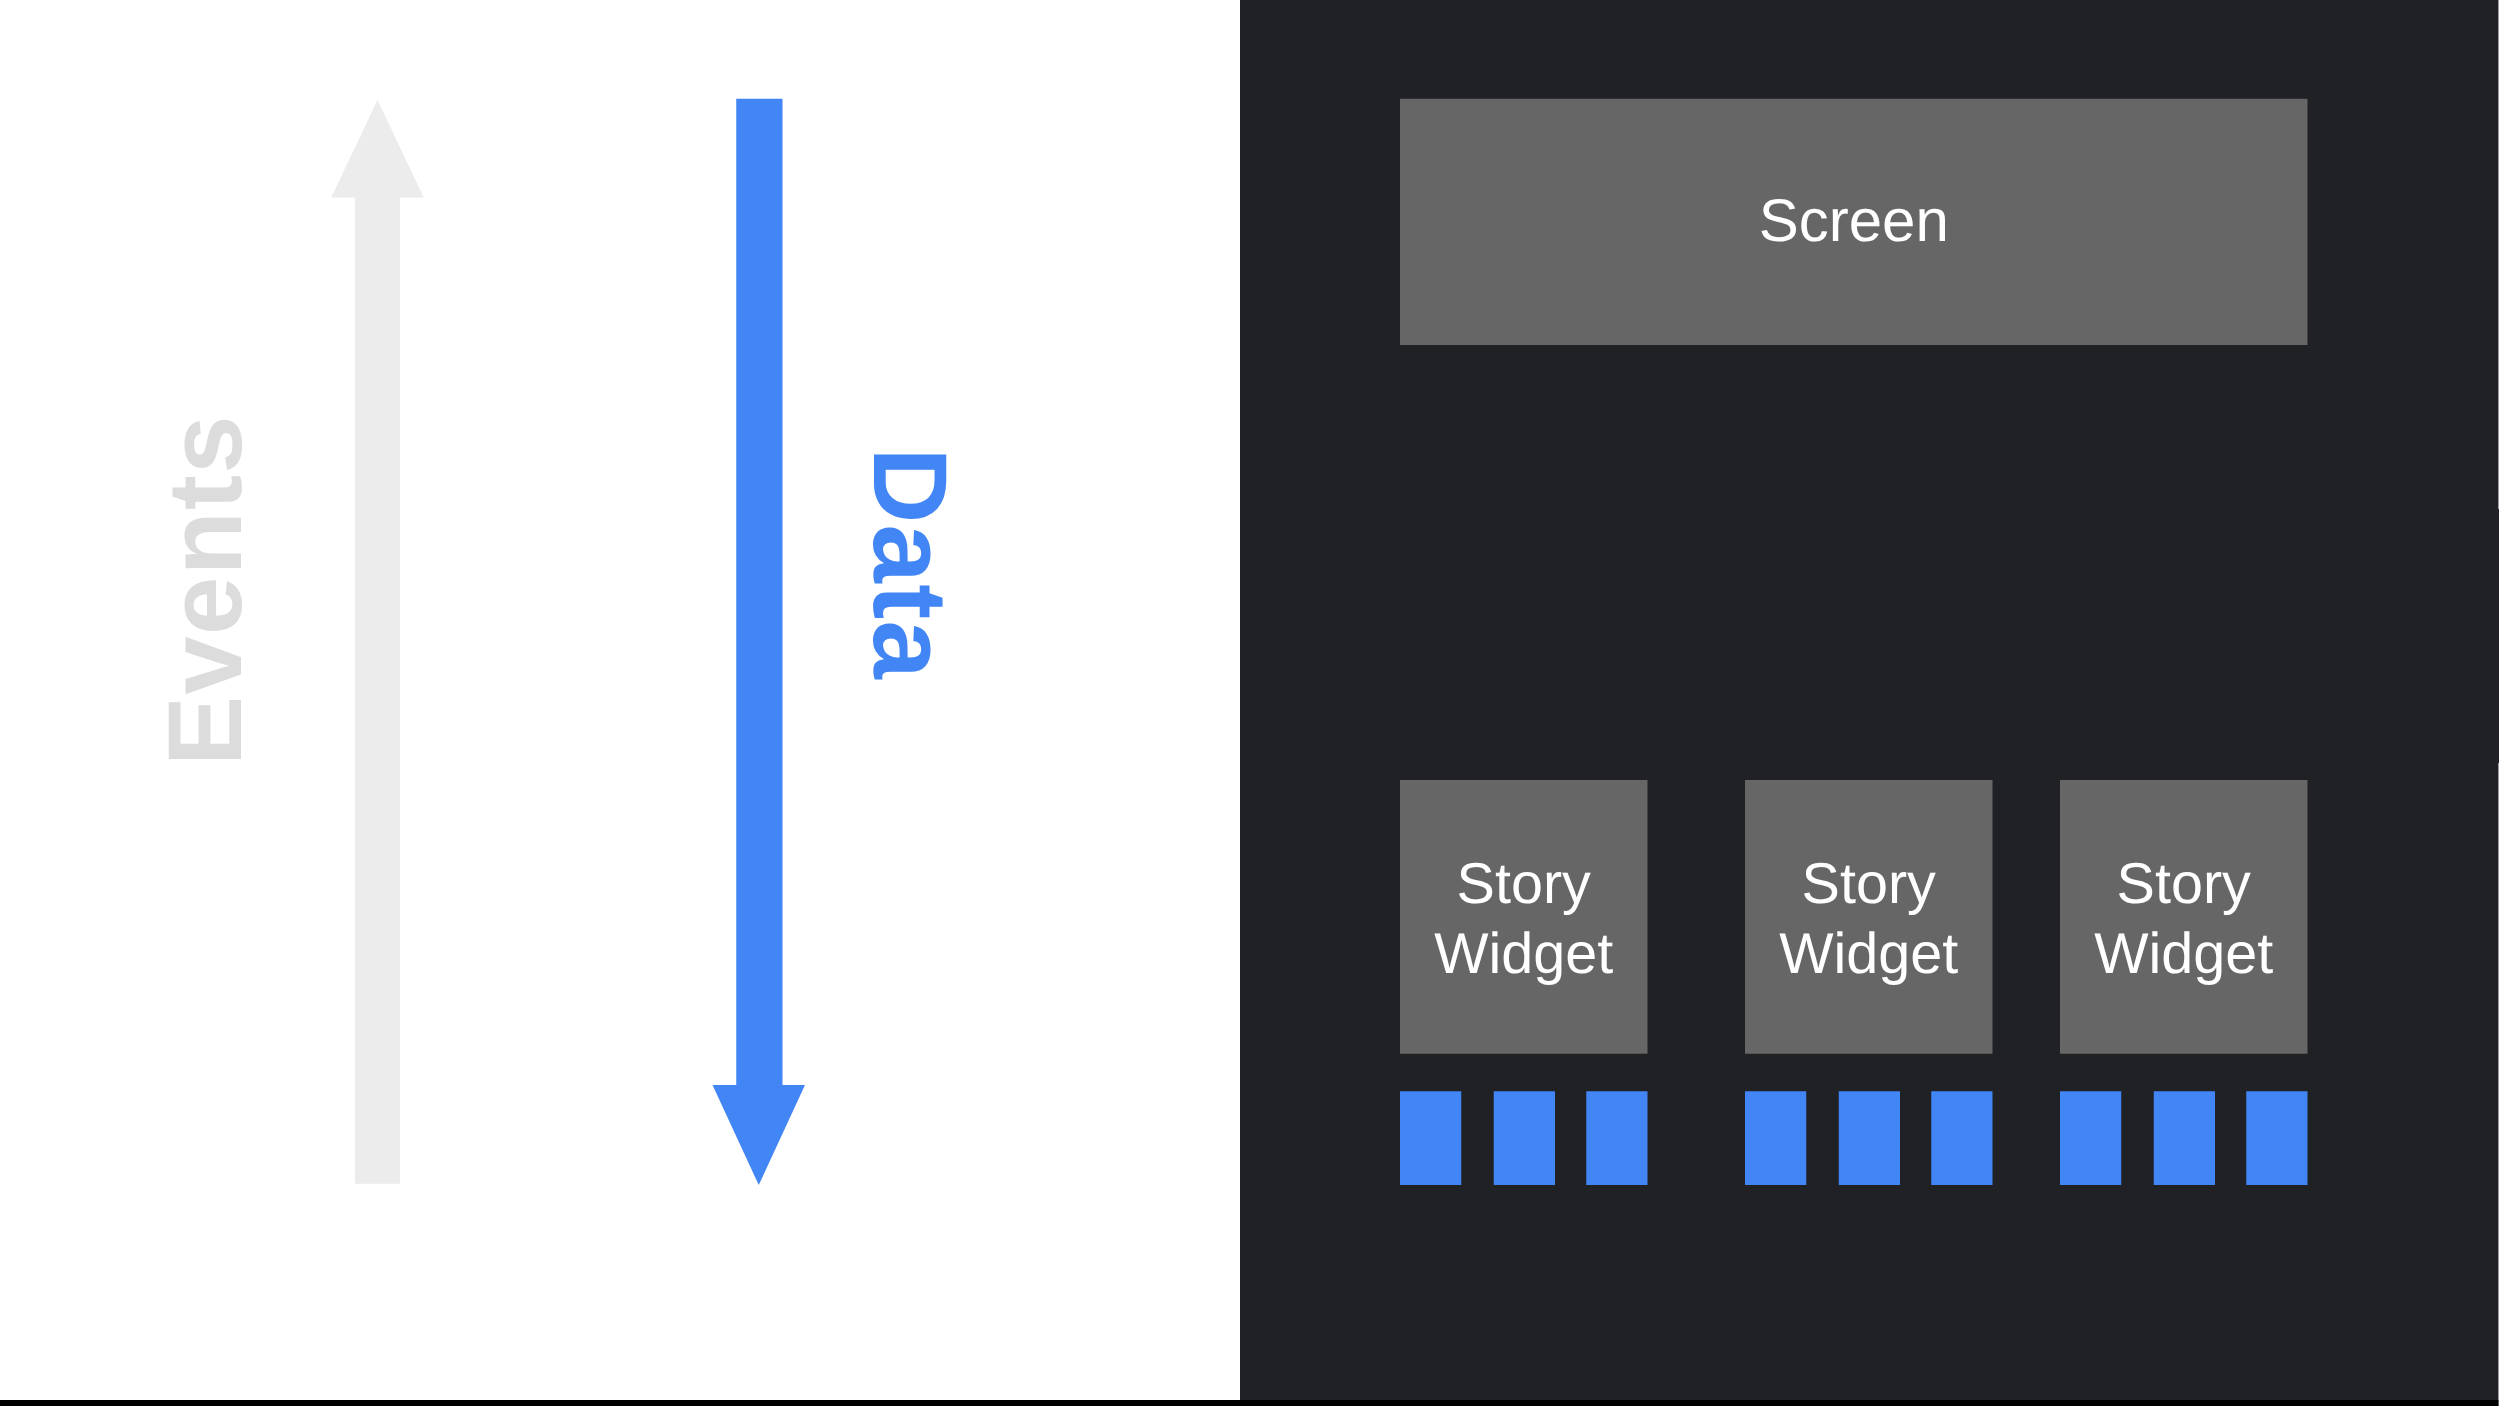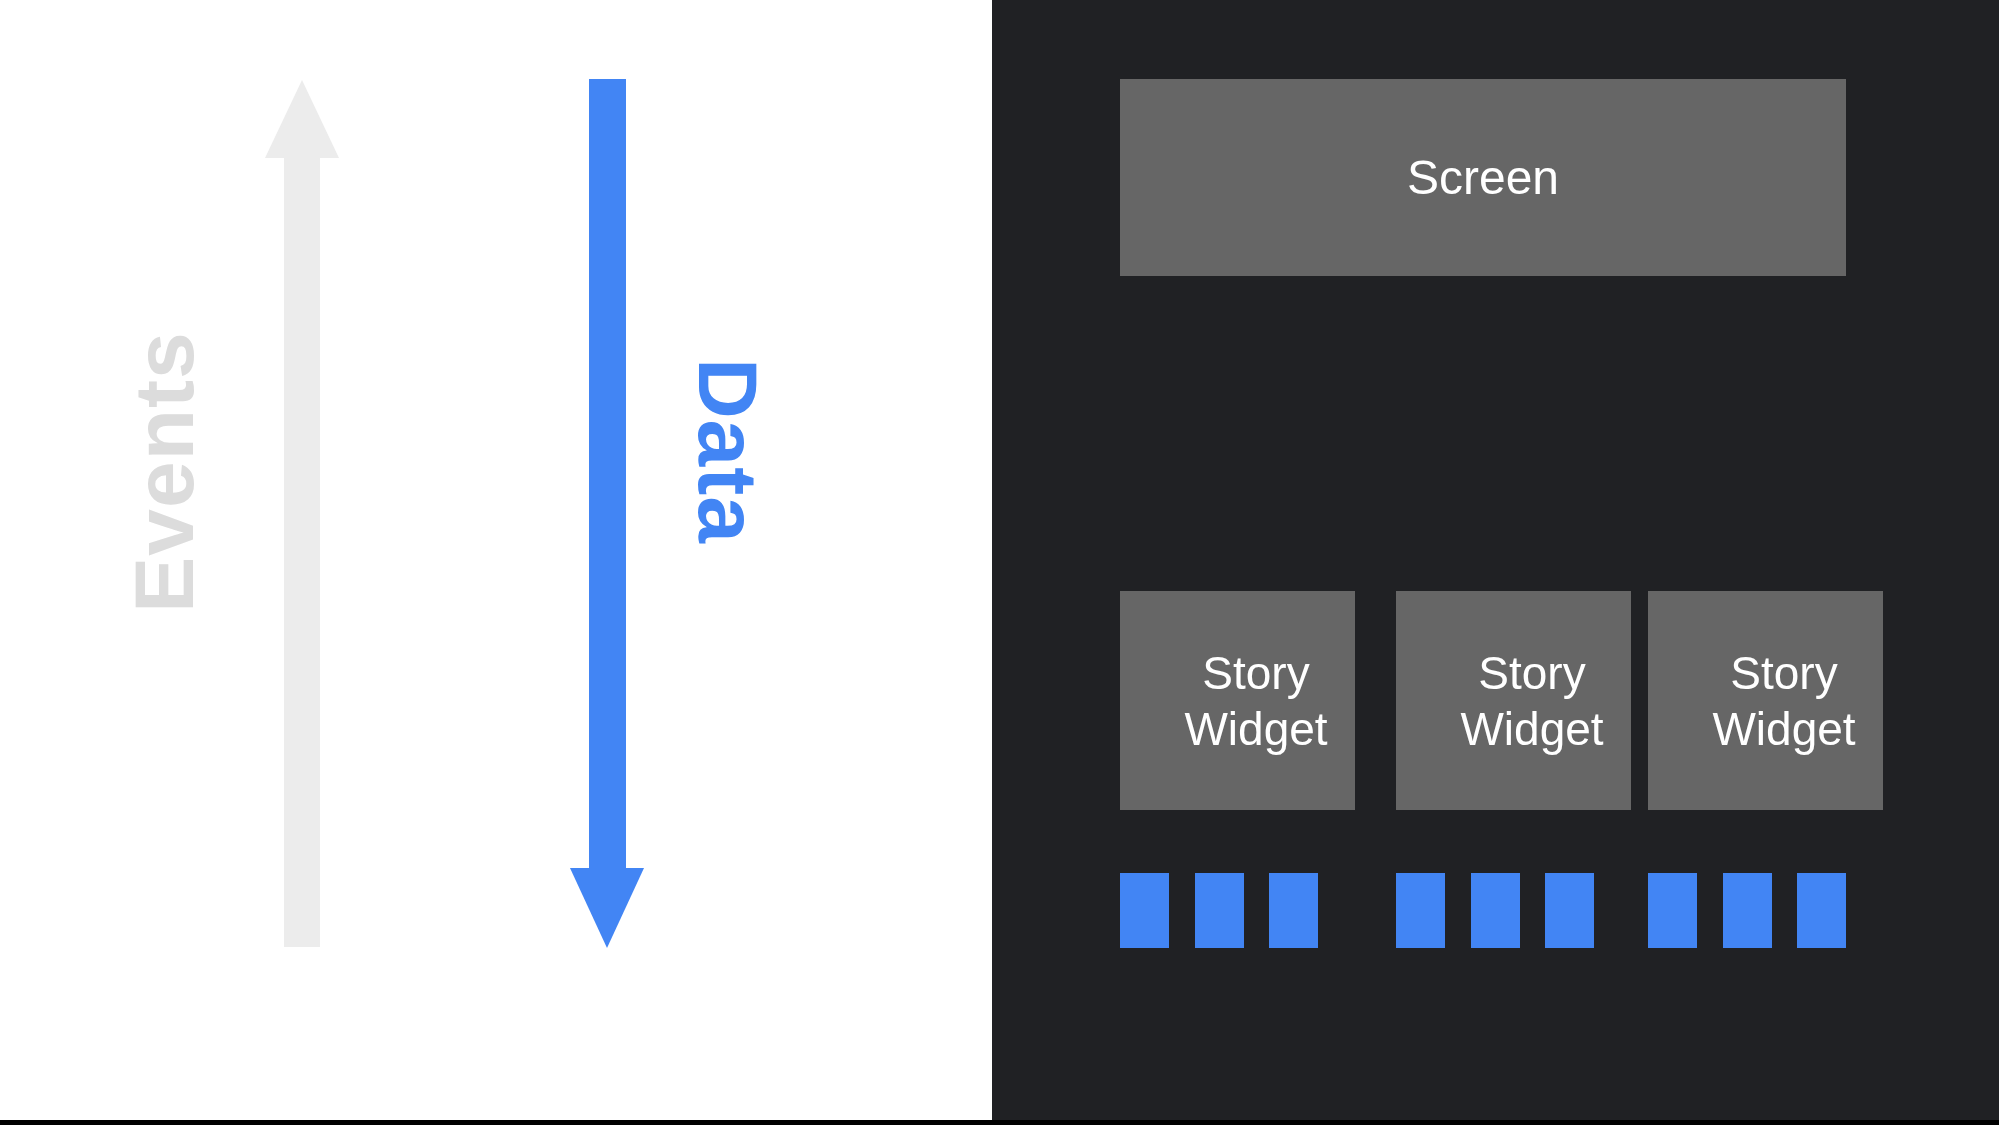--- a/index.html
+++ b/index.html
@@ -65,21 +65,21 @@
     position: absolute;
     background: var(--box-gray, #666666);
     display: flex;
     align-items: center;
     justify-content: center;
     text-align: center;
     color: var(--box-text-white, #ffffff);
   }
   .screen-box   { left: 128px; top:  79px; width: 726px; height: 197px; font-size: 48px; }
   .newsfeed-box { left: 128px; top: 343px; width: 726px; height: 212px; font-size: 48px; }
-  .story-box    { top: 591px; width: 198px; height: 219px; font-size: 46px; line-height: 56px; padding-left: 37px; }
+  .story-box    { top: 624px; width: 198px; height: 219px; font-size: 46px; line-height: 56px; }
   .story-1 { left: 128px; }
   .story-2 { left: 404px; }
   .story-3 { left: 656px; }
 
   .tile-row {
     position: absolute;
     top: 873px; width: 198px; height: 75px;
     display: flex;
     justify-content: space-between;
   }

